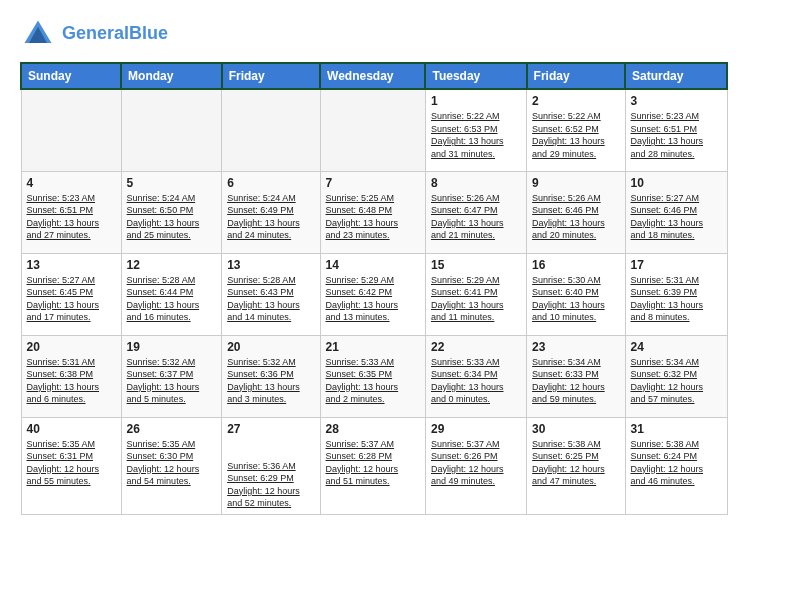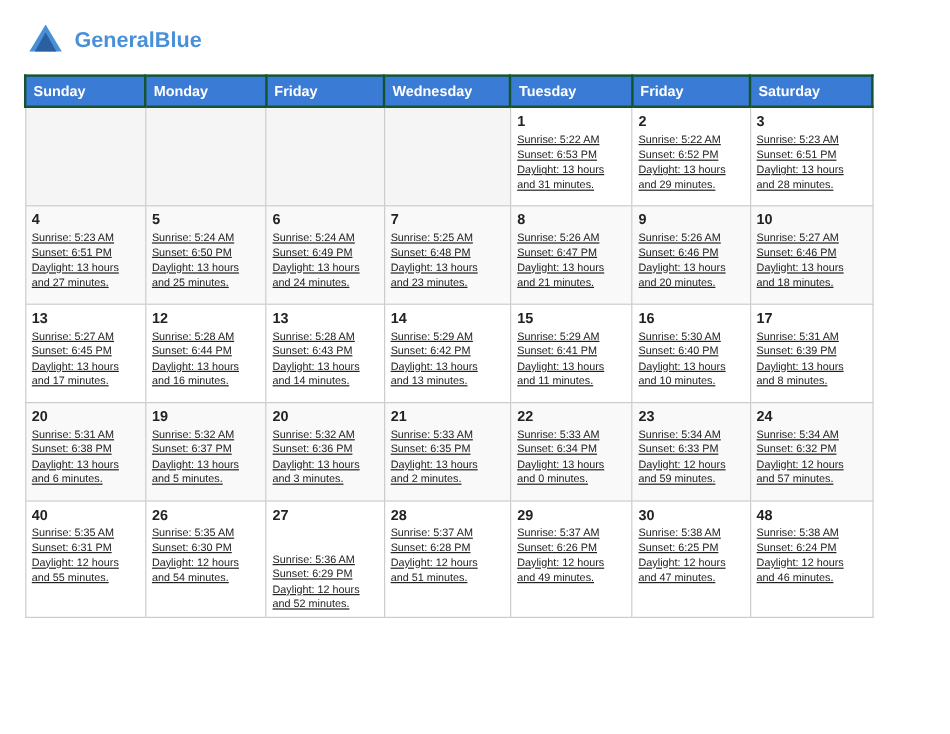--- a/index.html
+++ b/index.html
@@ -344,21 +344,21 @@
 and 49 minutes.</div>
           </td>
           <td>
             <span class="day-number">30</span>
             <div class="day-info" style="white-space: pre-line;">Sunrise: 5:38 AM
 Sunset: 6:25 PM
 Daylight: 12 hours
 and 47 minutes.</div>
           </td>
           <td>
-            <span class="day-number">48</span>
+            <span class="day-number">31</span>
             <div class="day-info" style="white-space: pre-line;">Sunrise: 5:38 AM
 Sunset: 6:24 PM
 Daylight: 12 hours
 and 46 minutes.</div>
           </td>
         </tr>
       </tbody>
   </table>
 </div>
 

